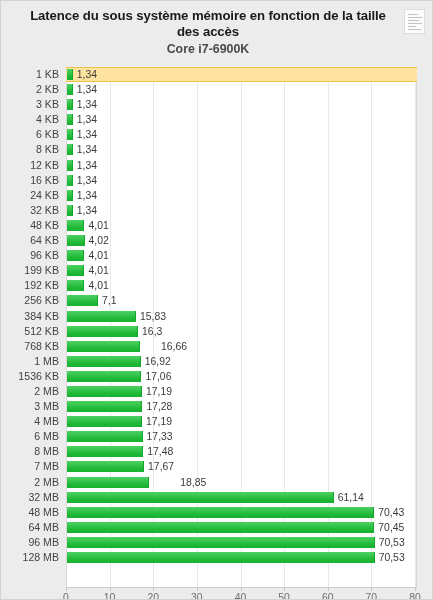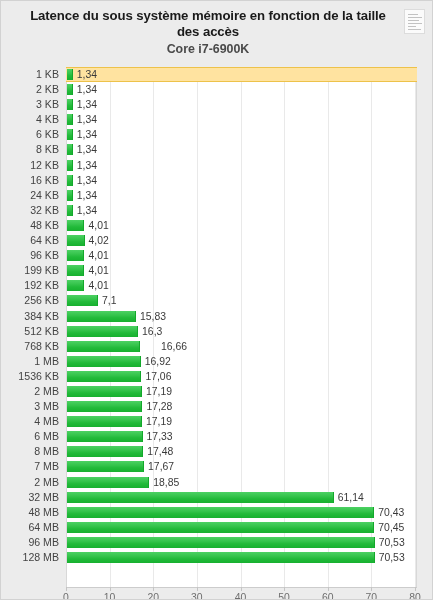--- a/index.html
+++ b/index.html
@@ -308,21 +308,21 @@
         <div class="row">
           <div class="rowband"></div>
           <div class="cat">7 MB</div>
           <div class="bar" style="width: 77.0854px;"></div>
           <div class="val" style="left: 147.085px;">17,67</div>
         </div>
         <div class="row">
           <div class="rowband"></div>
           <div class="cat">2 MB</div>
           <div class="bar" style="width: 82.2331px;"></div>
-          <div class="val" style="left: 152.233px;">18,85</div>
+          <div class="val" style="left: 152.233px; padding-left: 27px;">18,85</div>
         </div>
         <div class="row">
           <div class="rowband"></div>
           <div class="cat">32 MB</div>
           <div class="bar" style="width: 266.723px;"></div>
           <div class="val" style="left: 336.723px;">61,14</div>
         </div>
         <div class="row">
           <div class="rowband"></div>
           <div class="cat">48 MB</div>

